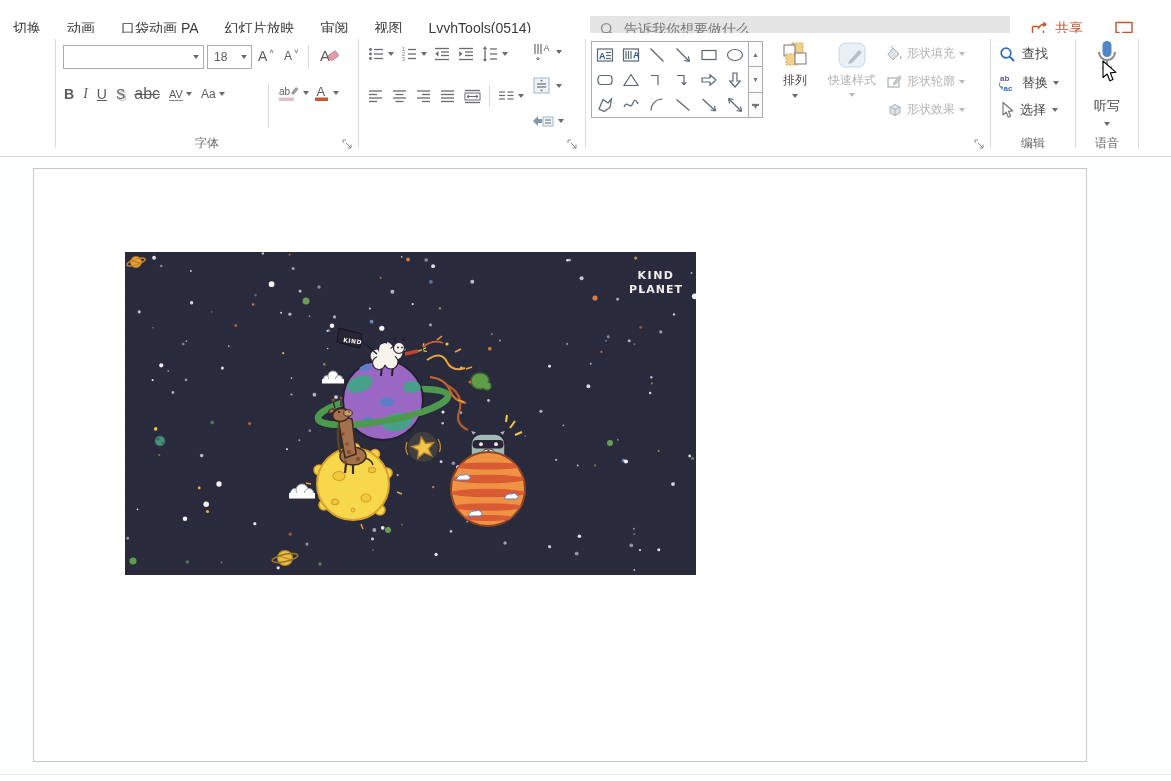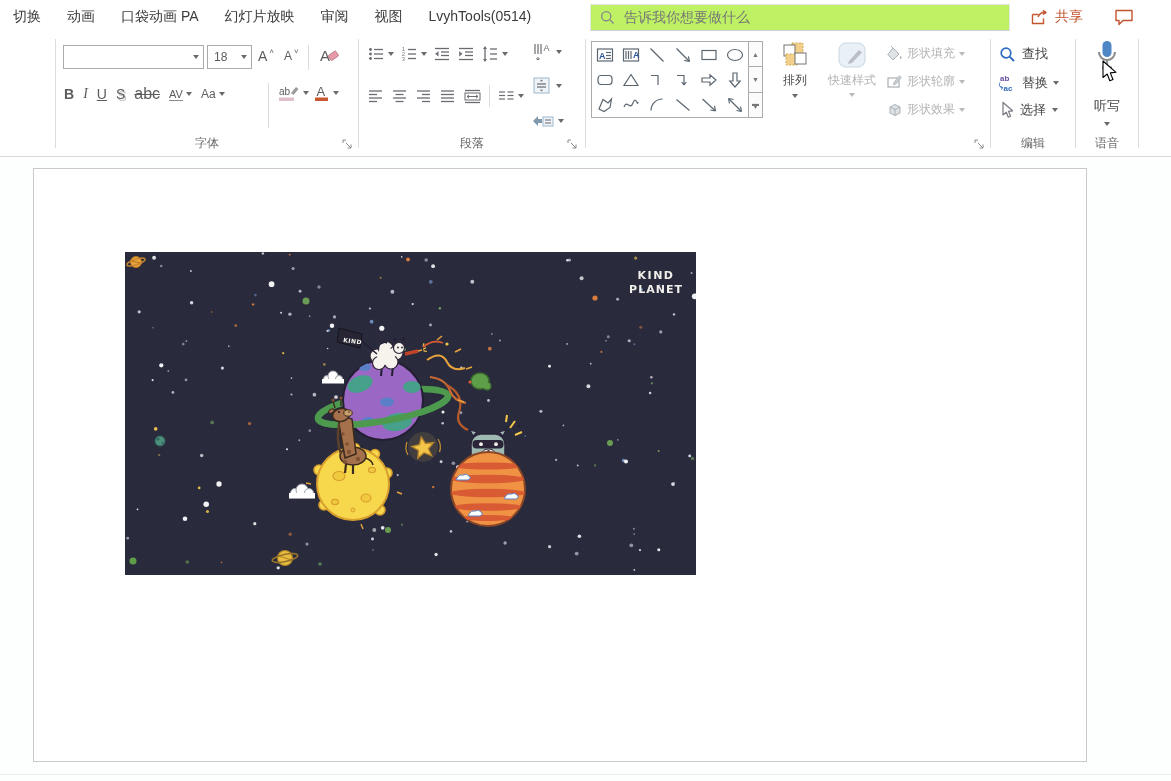--- a/index.html
+++ b/index.html
@@ -1,24 +1,24 @@
 <!DOCTYPE html>
 <html><head>
 <meta charset="utf-8">
 <style>
   html,body{margin:0;padding:0;}
   body{width:1171px;height:781px;overflow:hidden;position:relative;background:#fff;
        font-family:"Liberation Sans",sans-serif;color:#3b3b3b;}
   
-  .tabbar{position:absolute;left:0;top:0;width:1171px;height:33px;background:#fff;}
+  .tabbar{position:absolute;left:0;top:12px;width:1171px;height:33px;background:#fff;}
   .tabs{display:flex;align-items:center;height:33px;padding-left:0;}
   .tab{padding:0 13px;font-size:14px;color:#3b3b3b;line-height:33px;white-space:nowrap;cursor:default;}
   .search{position:absolute;left:590px;top:4px;width:420px;height:27px;border:1px solid #e4e4e4;
           border-bottom-color:#cfcfcf;display:flex;align-items:center;gap:9px;padding-left:9px;
-          box-sizing:border-box;font-size:14px;color:#767676;background:#bef264;}
+          box-sizing:border-box;font-size:14px;color:#767676;background:#e5e5e5;}
   .share{position:absolute;left:1030px;top:0;height:33px;display:flex;align-items:center;gap:6px;
          font-size:14px;}
   .comment{position:absolute;left:1114px;top:0;height:33px;display:flex;align-items:center;}
   
   .ribbon{position:absolute;left:0;top:33px;width:1171px;height:123px;background:#fff;
           border-bottom:1px solid #d8d8d8;box-sizing:content-box;font-size:12px;color:#444;}
   .rgroup{position:absolute;top:0;height:123px;}
   .glabel{position:absolute;bottom:4px;left:0;right:0;text-align:center;color:#696969;font-size:12px;}
   .gsep{position:absolute;top:6px;bottom:8px;width:1px;background:#dcdcdc;}
   .launcher{position:absolute;bottom:6px;width:11px;height:11px;}
@@ -313,21 +313,20 @@
           <path d="M2,14 L7,9 v3 h4 v4 h-4 v3 z" fill="#7f98ac" transform="translate(0,-4)"></path>
           <rect x="12" y="6" width="10" height="9" fill="#eef3f8" stroke="#9db7cc"></rect>
           <g stroke="#6a6a72" stroke-width="1">
               <line x1="14" y1="9" x2="20" y2="9"></line>
               <line x1="14" y1="12" x2="20" y2="12"></line>
             </g>
         </svg>
           <span class="caret"></span>
       </div>
 
-      <div class="glabel">段落</div>
       <svg class="launcher" style="left:208px;" viewBox="0 0 11 11">
         <path d="M1,4 V1 H4" fill="none" stroke="#8a8a8a"></path>
         <path d="M4,4 L9,9 M9,5.5 V9 H5.5" fill="none" stroke="#8a8a8a"></path>
       </svg>
     </section>
     <div class="gsep" style="left:585px"></div>
 
     <section class="rgroup" style="left:586px;width:404px;">
       <div class="gallery" id="shape-gallery" style="left:5px;top:8px;width:156px;height:75px;">
           <div>

